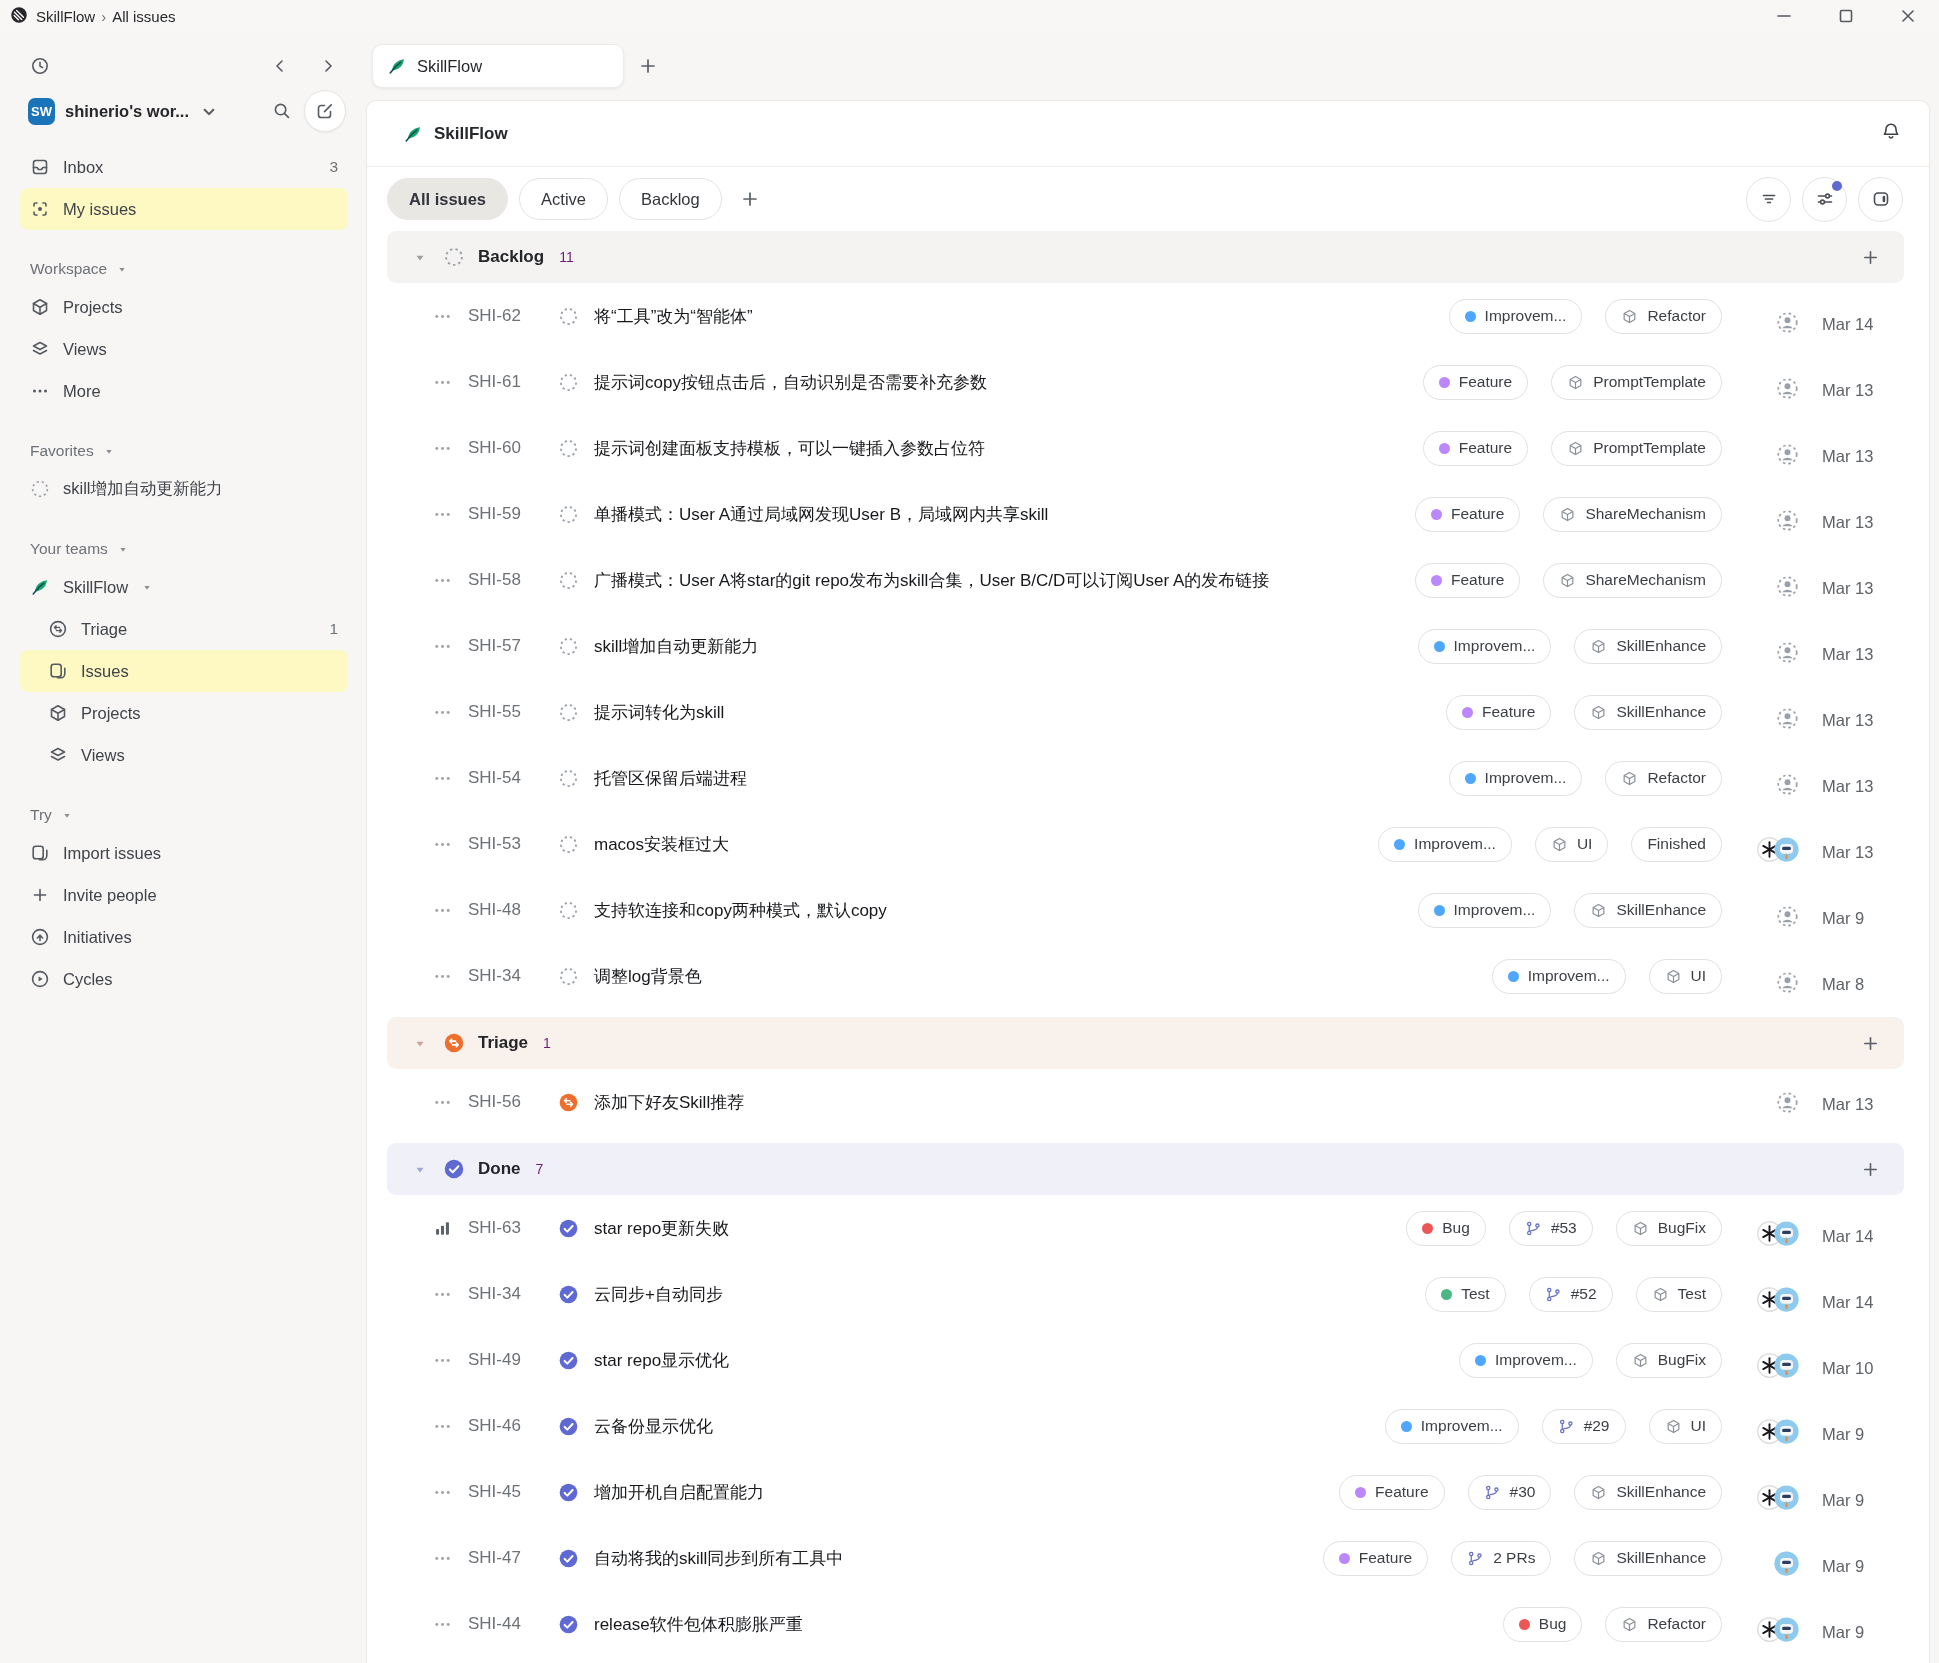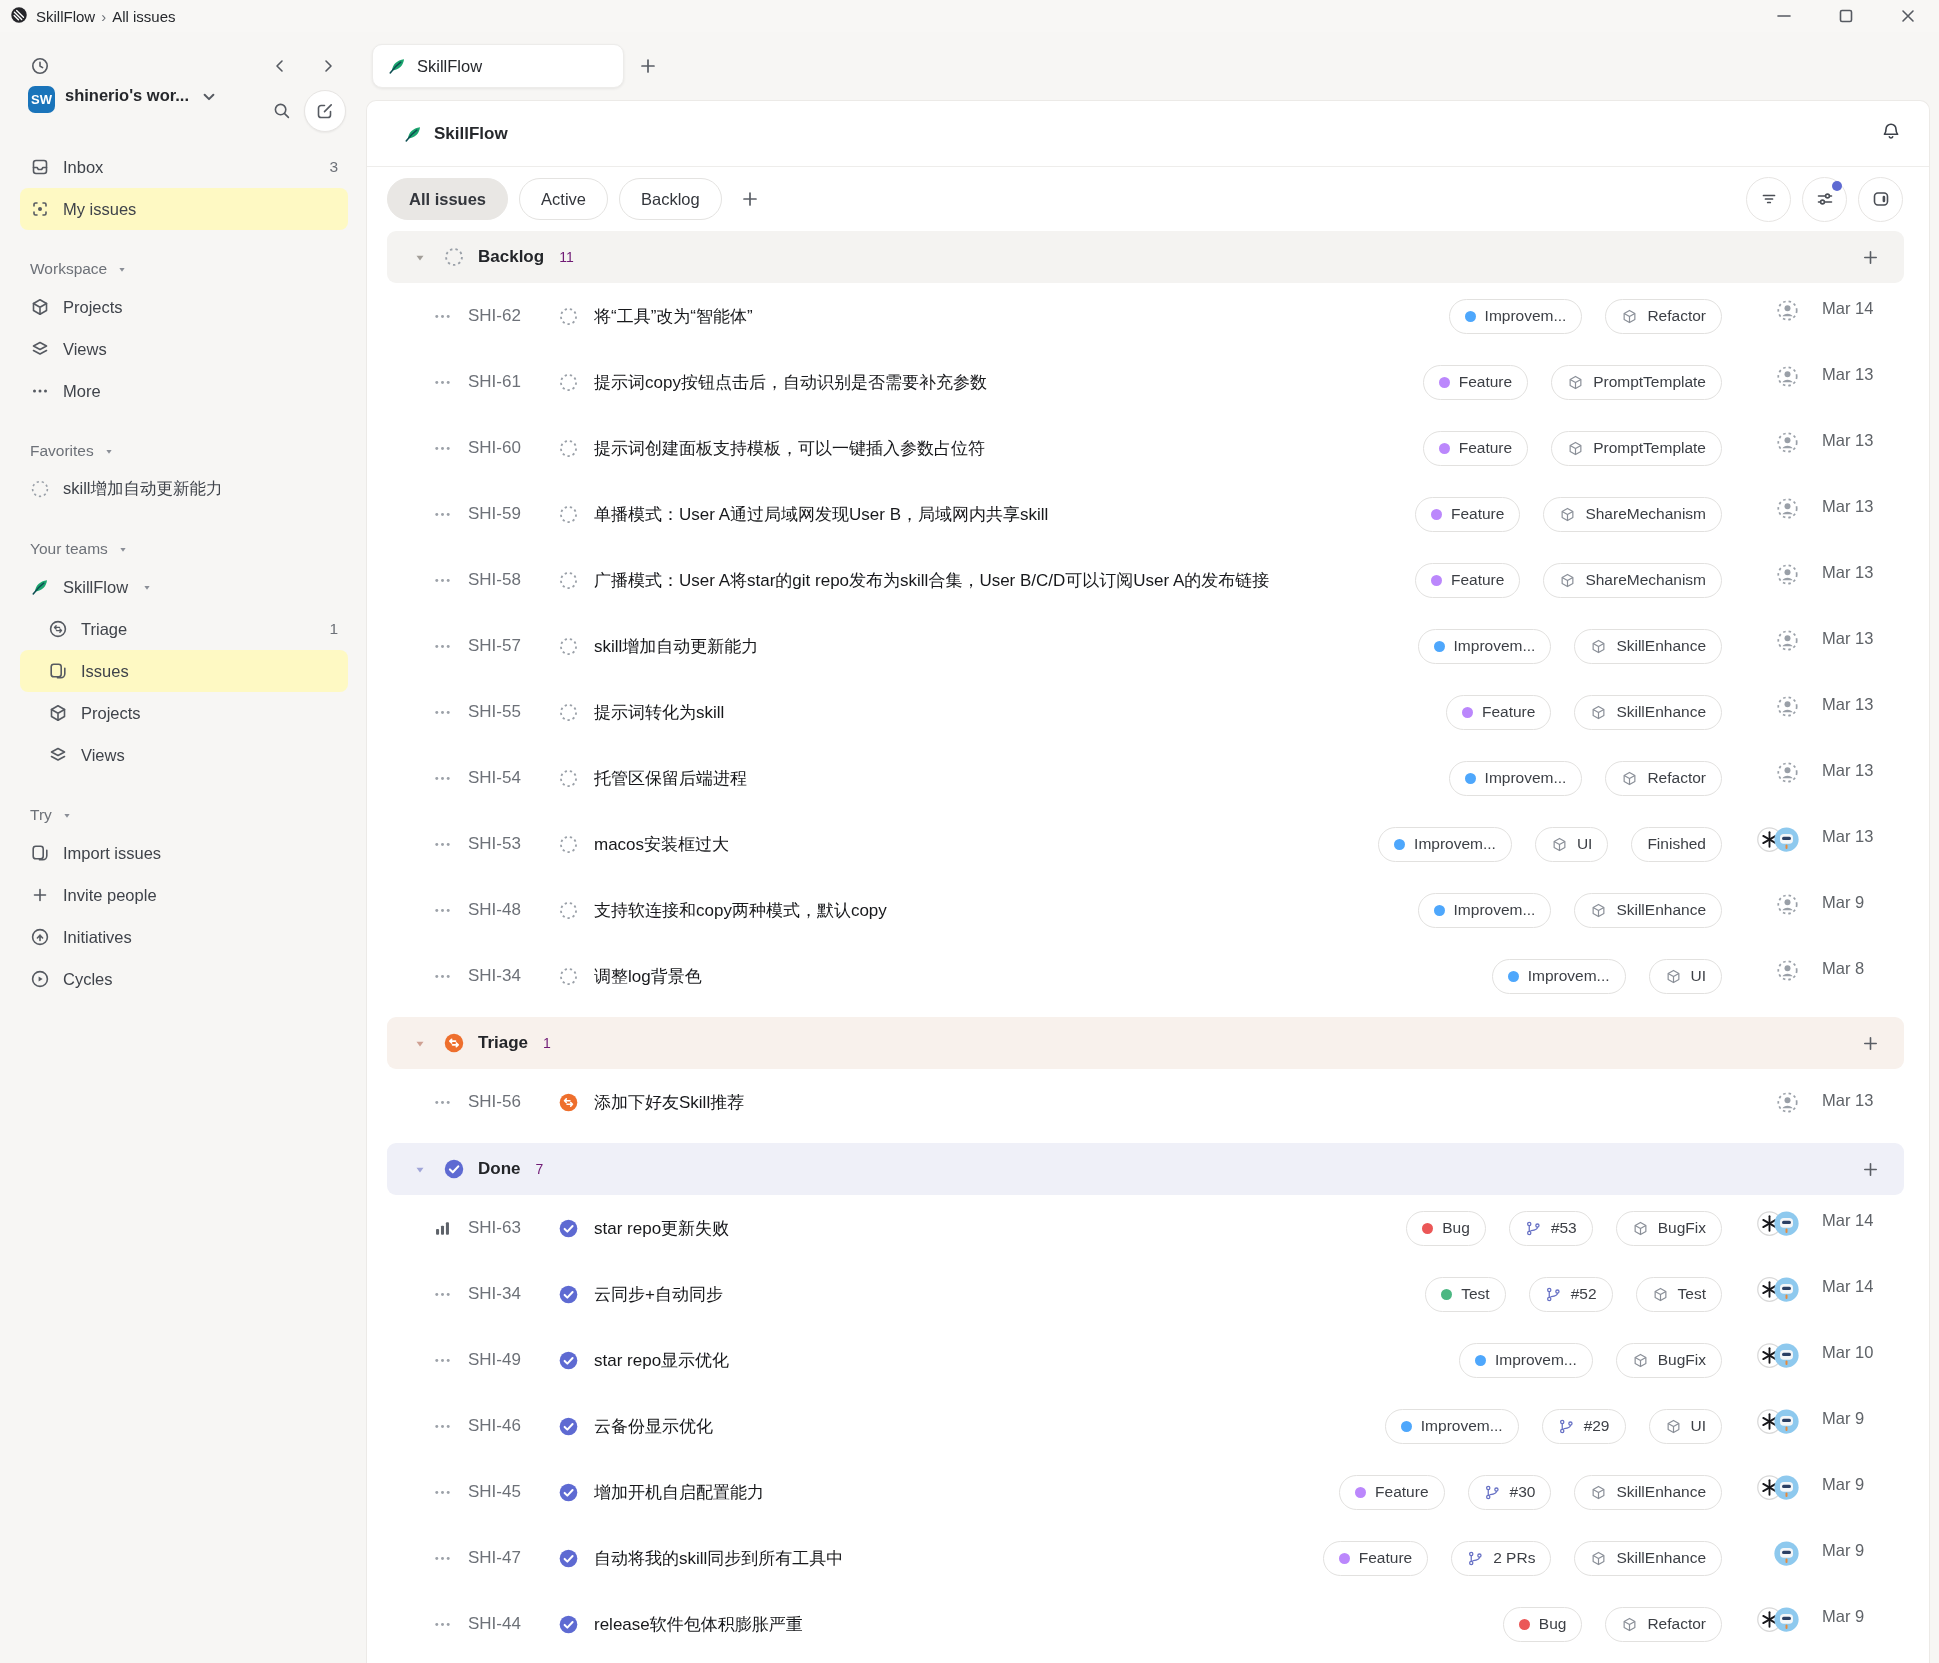--- a/index.html
+++ b/index.html
@@ -18,21 +18,21 @@
   .app { display:flex; height:1631px; }
 
   
   .sidebar { width:366px; padding:14px 18px 0 20px; flex:none; }
   .siderow { height:42px; display:flex; align-items:center; gap:13px;
     padding:0 10px; border-radius:8px; font-size:16.5px; color:#3f434a; }
   .siderow.sel { background:#fef9c3; }
   .siderow .cnt { margin-left:auto; color:#6d7178; font-size:15.5px; }
   .sb-top { height:40px; display:flex; align-items:center; padding:0 6px 0 10px; }
   .sb-top .navs { margin-left:auto; display:flex; gap:28px; padding-right:4px; }
-  .ws-row { height:50px; display:flex; gap:10px; padding:0 2px 0 8px; margin-bottom:10px; }
+  .ws-row { height:50px; display:flex; align-items:center; gap:10px; padding:0 2px 0 8px; margin-bottom:10px; }
   .ws-avatar { width:27px; height:27px; border-radius:7px; background:#1a74ba; color:#fff;
     font-size:13px; font-weight:bold; display:flex; align-items:center; justify-content:center; }
   .ws-name { font-weight:bold; font-size:16.5px; color:#26282c; white-space:nowrap; }
   .ws-actions { margin-left:auto; display:flex; align-items:center; gap:12px; }
   .circle-btn { width:42px; height:42px; border-radius:50%; background:#fff;
     border:1px solid #e7e5e3; box-shadow:0 1px 2px rgba(0,0,0,.06);
     display:flex; align-items:center; justify-content:center; }
   .sb-label { height:34px; margin-top:22px; display:flex; align-items:center; gap:9px;
     padding:0 10px; font-size:15.5px; color:#6d7178; }
   .indent1 { padding-left:28px; }
@@ -73,21 +73,21 @@
   .ghdr .gname { margin-left:13px; font-size:17px; font-weight:bold; color:#232529; }
   .ghdr .gcount { margin-left:15px; font-size:14px; color:#701a75; }
   .ghdr .gplus { margin-left:auto; display:flex; }
 
   .row { height:66px; display:flex; align-items:center; padding-left:43px; }
   .row .prio { width:24px; display:flex; justify-content:center; flex:none; }
   .row .rid { width:88px; margin-left:14px; font-size:17px; color:#6d7178; flex:none; }
   .row .rstatus { width:24px; display:flex; justify-content:center; flex:none; }
   .row .rtitle { margin-left:14px; font-size:17px; font-weight:500; color:#17181b;
     white-space:nowrap; overflow:hidden; text-overflow:ellipsis; }
-  .row .right { margin-left:auto; display:flex; align-items:flex-start; gap:23px; padding-left:12px; flex:none; }
+  .row .right { margin-left:auto; display:flex; align-items:flex-end; gap:23px; padding-left:12px; flex:none; }
   .pill { display:inline-flex; align-items:center; gap:9px; height:35px; padding:0 15px;
     border:1px solid #e2e1df; border-radius:18px; background:#fff;
     font-size:15.5px; color:#3c3f45; white-space:nowrap; }
   .pill .dot { width:11px; height:11px; border-radius:50%; flex:none; }
   .avslot { min-width:54px; display:flex; justify-content:flex-end; align-items:center; }
   .avatars { display:flex; }
   .avatars .av { width:25px; height:25px; border-radius:50%; position:relative; }
   .avatars .av + .av { margin-left:-8px; z-index:2; }
   .rdate { width:82px; font-size:16.5px; color:#5f6368; }
 </style>

